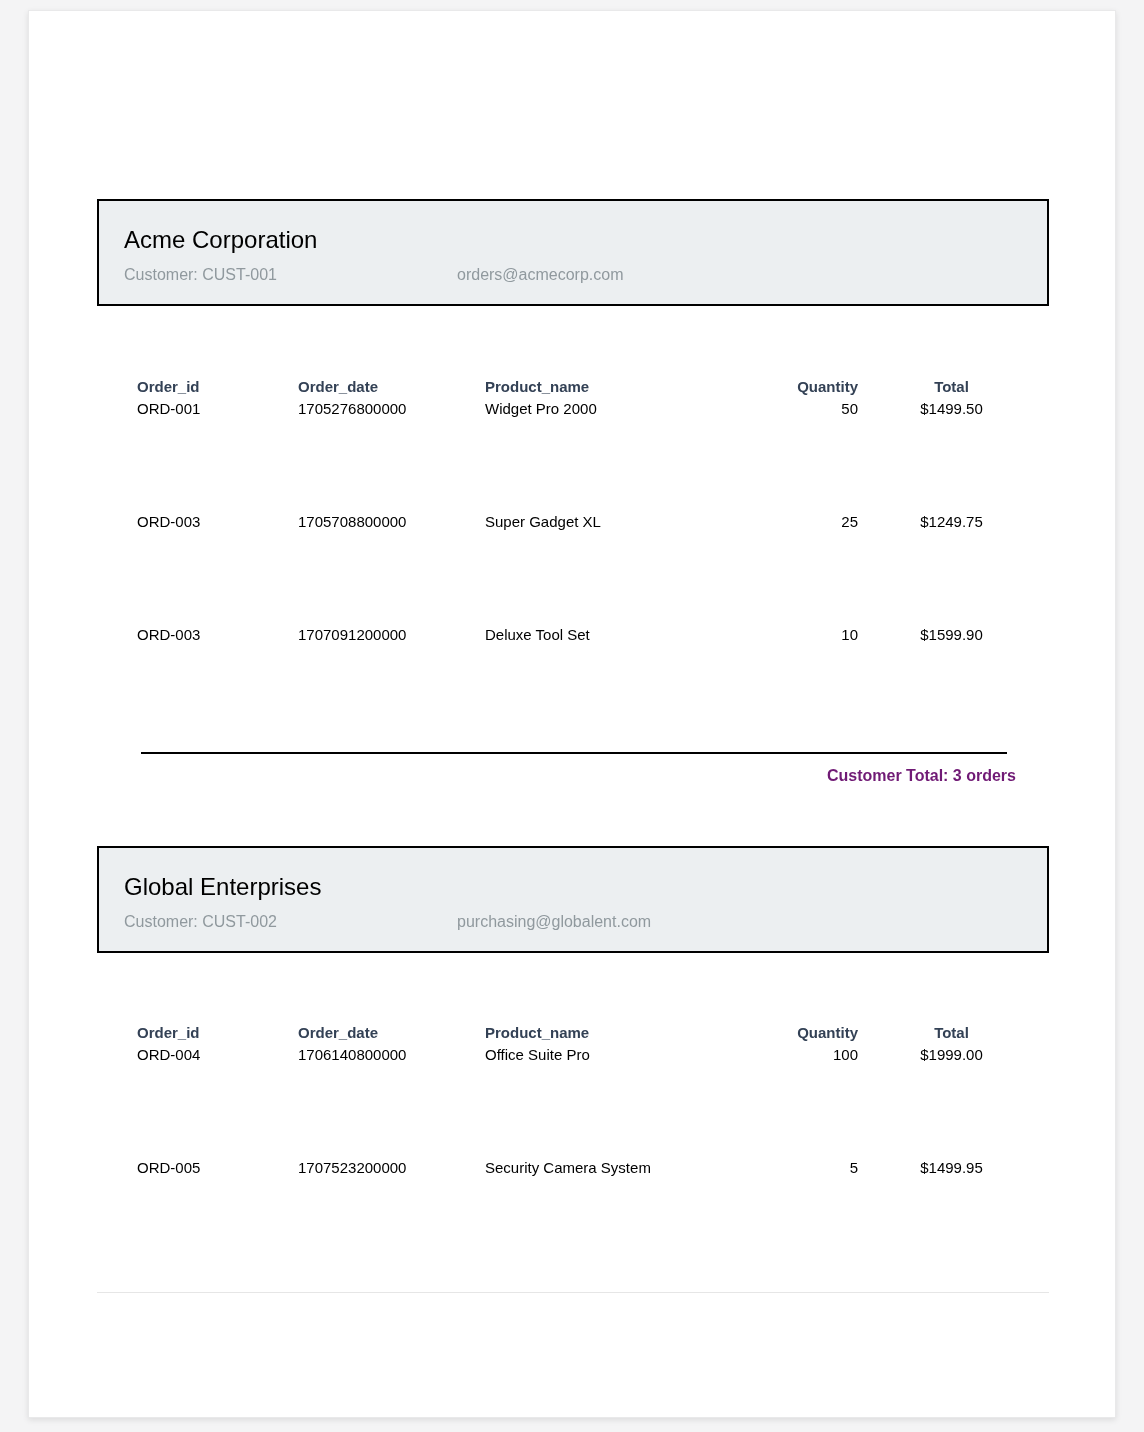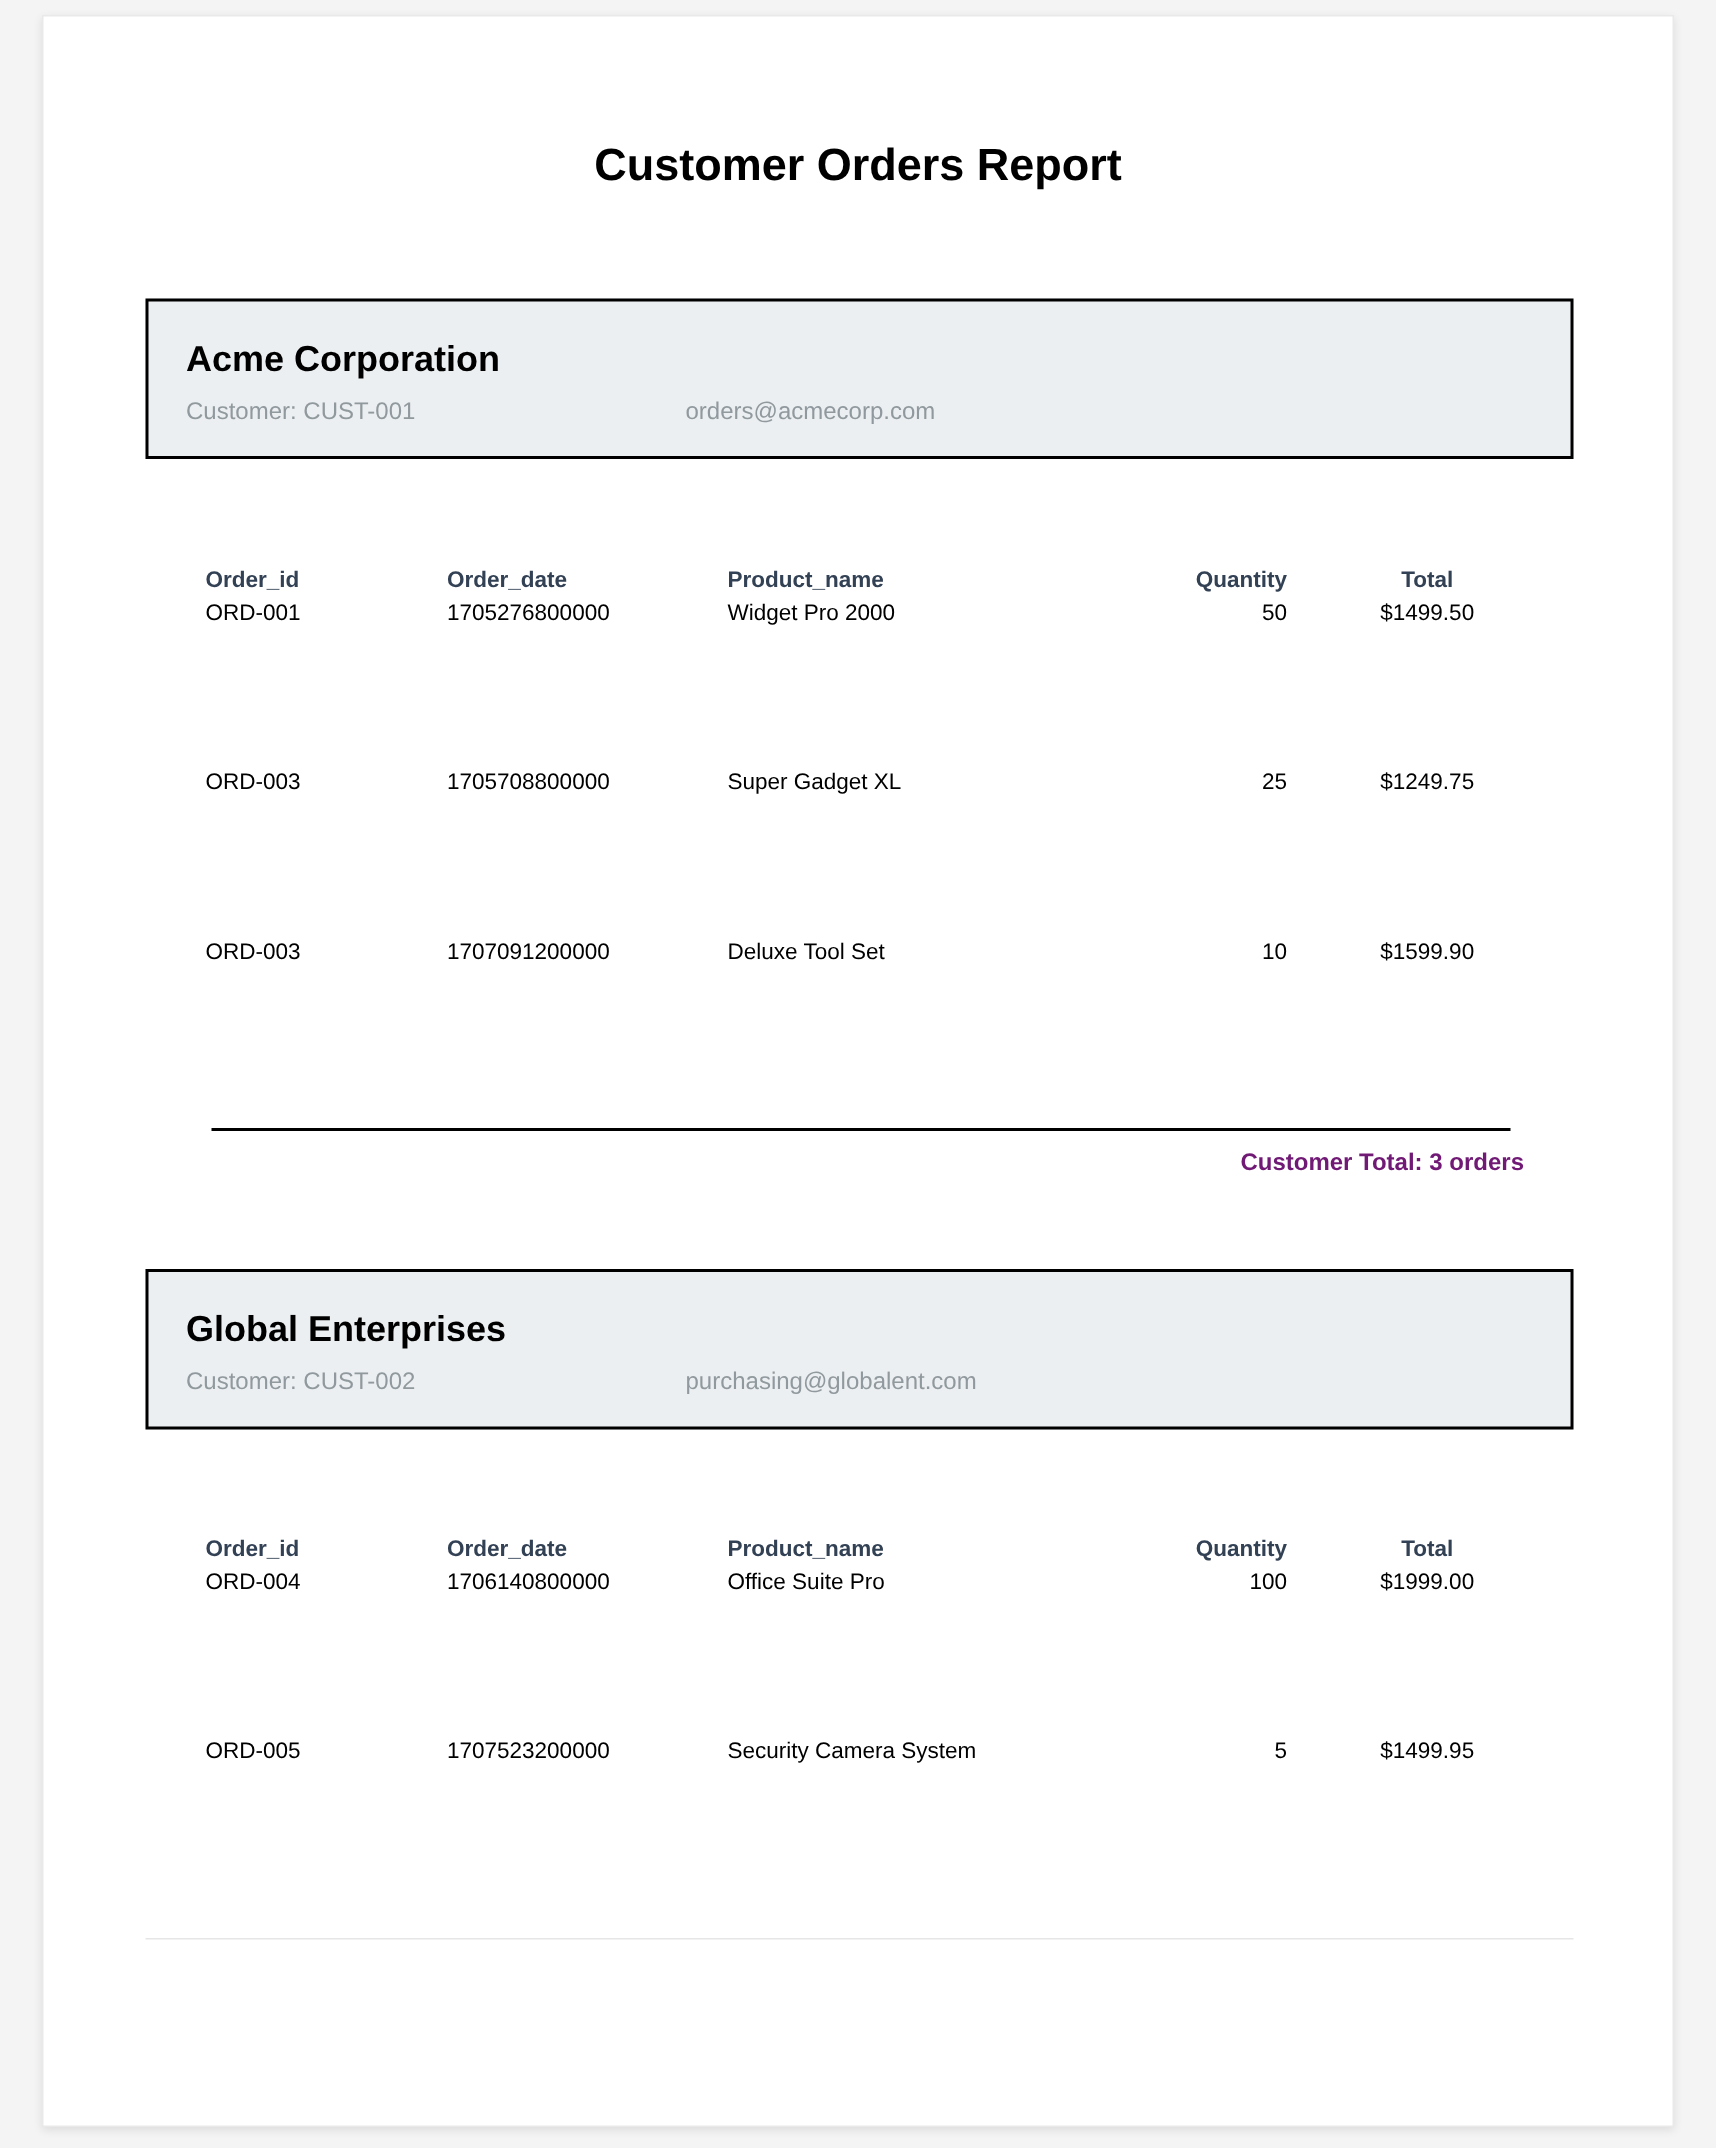--- a/index.html
+++ b/index.html
@@ -31,21 +31,21 @@
     position: absolute;
     left: 68px;
     width: 952px; height: 107px;
     background: #eceff1;
     border: 2px solid #000000;
   }
   .customer-box .customer-name {
     position: absolute;
     left: 25px; top: 24px;
     font-size: 24px;
-    font-weight: bold;
+    font-weight: normal;
     color: #000;
     line-height: 30px;
   }
   .customer-box .customer-meta {
     position: absolute;
     left: 25px; top: 64px;
     width: 900px;
     font-size: 16px;
     color: #90999e;
     line-height: 20px;
@@ -101,21 +101,20 @@
     font-size: 15px;
     color: #000;
     line-height: 18px;
   }
 </style>
 </head>
 <body>
 
 <div class="sheet">
 
-  <div class="report-title">Customer Orders Report</div>
 
   <div class="customer-box" style="top:188px;">
     <div class="customer-name">Acme Corporation</div>
     <div class="customer-meta">
       <span>Customer: CUST-001</span>
       <span class="customer-email">orders@acmecorp.com</span>
     </div>
   </div>
 
   <div class="trow thead" style="top:367px;">

